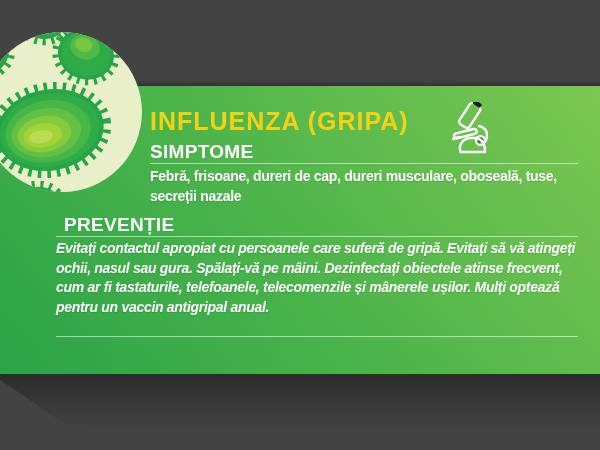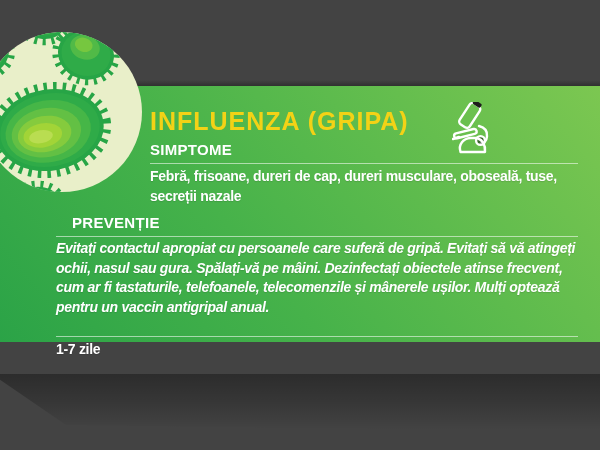--- a/index.html
+++ b/index.html
@@ -4,42 +4,42 @@
 <style>
   html,body{margin:0;padding:0;background:#434343;}
   .stage{position:relative;width:600px;height:450px;overflow:hidden;
          background:#434343;font-family:"Liberation Sans",sans-serif;}
 
   
   .card-top-shade{position:absolute;left:0;top:80px;width:600px;height:6px;
     background:linear-gradient(to bottom,rgba(0,0,0,0),rgba(0,0,0,0.28));}
 
   
-  .card{position:absolute;left:0;top:86px;width:600px;height:256px;
+  .card{position:absolute;left:0;top:86px;width:600px;height:288px;
     background:linear-gradient(50deg,#2BA347 0%,#46B24A 40%,#7CC751 100%);}
 
   
   .card-shadow{position:absolute;left:0;top:374px;width:600px;height:58px;
     background:linear-gradient(to bottom,rgba(0,0,0,0.34) 0%,rgba(0,0,0,0.20) 45%,rgba(0,0,0,0) 96%);
     clip-path:polygon(0 0,100% 0,100% 100%,11% 88%,0 10%);}
 
   .title{position:absolute;left:150px;top:21px;font-size:25px;font-weight:700;
     letter-spacing:1px;color:#F3D216;}
 
-  .heading{position:absolute;font-size:15px;font-weight:700;letter-spacing:0.3px;color:#FFFFFF;}
+  .heading{position:absolute;font-size:19px;font-weight:700;letter-spacing:0.3px;color:#FFFFFF;}
   .rule{position:absolute;height:1px;background:rgba(255,255,255,0.55);}
   .body-text{position:absolute;font-size:14px;font-weight:700;letter-spacing:-0.3px;
     line-height:19.5px;color:#FFFFFF;white-space:pre-line;
     text-shadow:0 1px 1px rgba(0,0,0,0.12);}
 
   .h-simptome{left:150px;top:55px;}
   .rule-simptome{left:150px;top:77px;width:428px;}
   .b-simptome{left:150px;top:81px;width:445px;}
 
-  .h-preventie{left:72px;top:128px;}
+  .h-preventie{left:64px;top:128px;}
   .rule-preventie{left:56px;top:150px;width:522px;}
   .b-preventie{left:56px;top:153px;width:540px;font-style:italic;}
 
   .h-perioada{left:56px;top:228px;}
   .rule-perioada{left:56px;top:250px;width:522px;}
   .b-perioada{left:56px;top:254px;width:300px;}
 
   .microscope{position:absolute;left:452px;top:16px;width:48px;height:52px;}
 
   
@@ -78,21 +78,20 @@
 secreții nazale</div>
 
     <div class="heading h-preventie">PREVENȚIE</div>
     <div class="rule rule-preventie"></div>
     <div class="body-text b-preventie">Evitați contactul apropiat cu persoanele care suferă de gripă. Evitați să vă atingeți
 ochii, nasul sau gura. Spălați-vă pe mâini. Dezinfectați obiectele atinse frecvent,
 cum ar fi tastaturile, telefoanele, telecomenzile și mânerele ușilor. Mulți optează
 pentru un vaccin antigripal anual.</div>
 
     <div class="rule rule-perioada"></div>
-    <div class="body-text b-perioada">1-7 zile</div>
 
   </div>
 
   <div class="card-shadow"></div>
 
   <svg class="virus-circle" viewBox="0 0 160 160">
     <defs>
       <clipPath id="circ-clip">
           <circle cx="80" cy="80" r="80"></circle>
         </clipPath>

